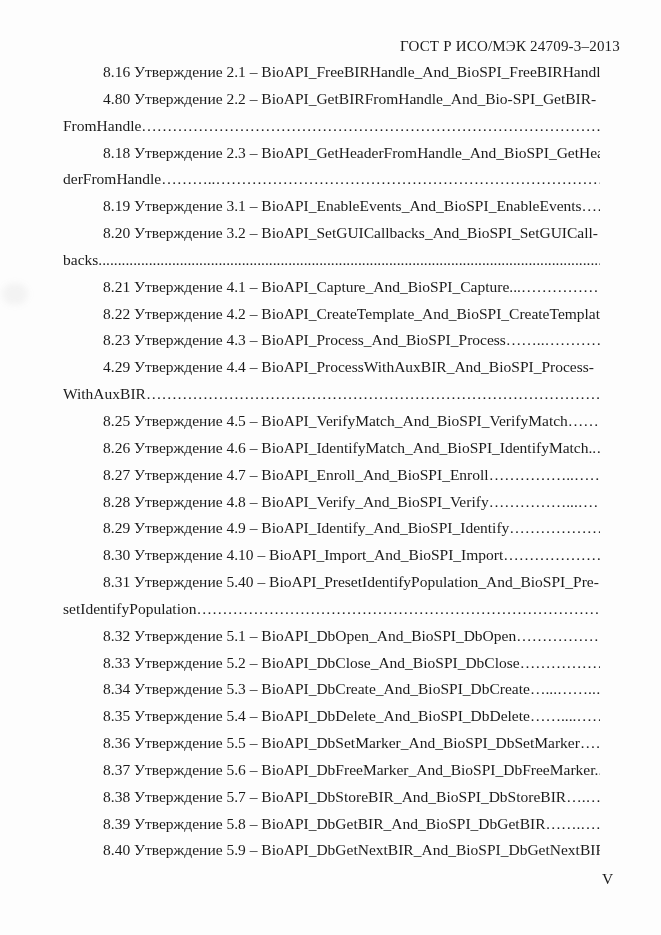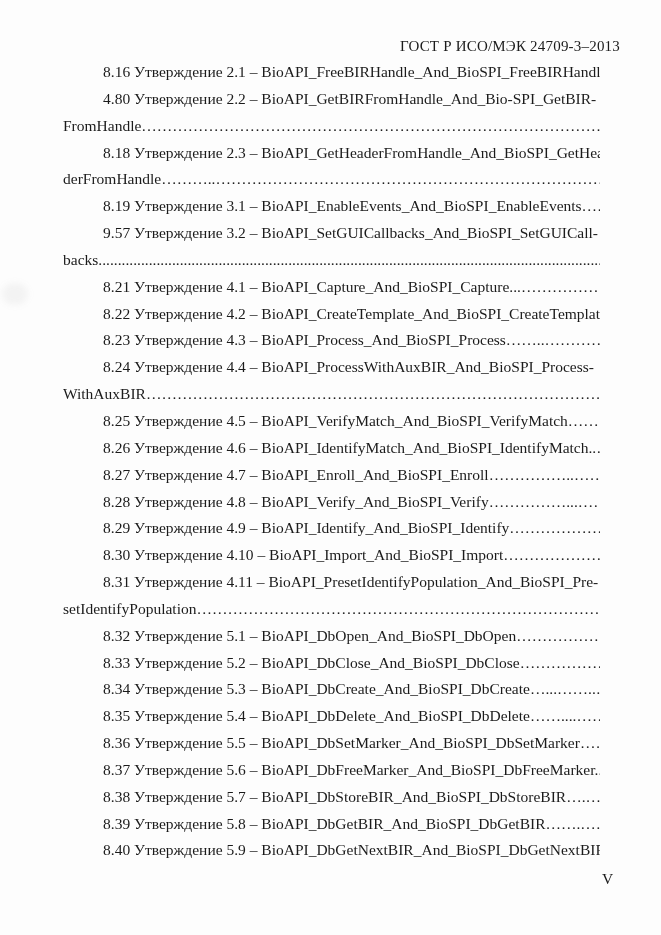--- a/index.html
+++ b/index.html
@@ -67,34 +67,34 @@
 
   <div class="doc-header">ГОСТ Р ИСО/МЭК 24709-3–2013</div>
 
   <div class="toc">
     <div class="line indent">8.16 Утверждение 2.1 – BioAPI_FreeBIRHandle_And_BioSPI_FreeBIRHandle.</div>
     <div class="line indent">4.80 Утверждение 2.2 – BioAPI_GetBIRFromHandle_And_Bio-SPI_GetBIR-</div>
     <div class="line">FromHandle………………………………………………………………………………………………………………</div>
     <div class="line indent">8.18 Утверждение 2.3 – BioAPI_GetHeaderFromHandle_And_BioSPI_GetHea-</div>
     <div class="line">derFromHandle………..………………………………………………………………………………………………</div>
     <div class="line indent">8.19 Утверждение 3.1 – BioAPI_EnableEvents_And_BioSPI_EnableEvents……………</div>
-    <div class="line indent">9.57 Утверждение 3.2 – BioAPI_SetGUICallbacks_And_BioSPI_SetGUICall-</div>
+    <div class="line indent">8.20 Утверждение 3.2 – BioAPI_SetGUICallbacks_And_BioSPI_SetGUICall-</div>
     <div class="line">backs...................................................................................................................................................................................................</div>
     <div class="line indent">8.21 Утверждение 4.1 – BioAPI_Capture_And_BioSPI_Capture...……………………...</div>
     <div class="line indent">8.22 Утверждение 4.2 – BioAPI_CreateTemplate_And_BioSPI_CreateTemplate</div>
     <div class="line indent">8.23 Утверждение 4.3 – BioAPI_Process_And_BioSPI_Process……..……………………</div>
-    <div class="line indent">8.24 Утверждение 4.4 – BioAPI_ProcessWithAuxBIR_And_BioSPI_Process-</div>
+    <div class="line indent">4.29 Утверждение 4.4 – BioAPI_ProcessWithAuxBIR_And_BioSPI_Process-</div>
     <div class="line">WithAuxBIR………………………………………………………………………………………………………...</div>
     <div class="line indent">8.25 Утверждение 4.5 – BioAPI_VerifyMatch_And_BioSPI_VerifyMatch…………..</div>
     <div class="line indent">8.26 Утверждение 4.6 – BioAPI_IdentifyMatch_And_BioSPI_IdentifyMatch..………</div>
     <div class="line indent">8.27 Утверждение 4.7 – BioAPI_Enroll_And_BioSPI_Enroll……………..…………………</div>
     <div class="line indent">8.28 Утверждение 4.8 – BioAPI_Verify_And_BioSPI_Verify……………...…………………</div>
     <div class="line indent">8.29 Утверждение 4.9 – BioAPI_Identify_And_BioSPI_Identify…………………………</div>
     <div class="line indent">8.30 Утверждение 4.10 – BioAPI_Import_And_BioSPI_Import………………………………</div>
-    <div class="line indent">8.31 Утверждение 4.11 – BioAPI_PresetIdentifyPopulation_And_BioSPI_Pre-</div>
+    <div class="line indent">8.31 Утверждение 5.40 – BioAPI_PresetIdentifyPopulation_And_BioSPI_Pre-</div>
     <div class="line">setIdentifyPopulation………………………………………………………………………………………………...</div>
     <div class="line indent">8.32 Утверждение 5.1 – BioAPI_DbOpen_And_BioSPI_DbOpen…………………………</div>
     <div class="line indent">8.33 Утверждение 5.2 – BioAPI_DbClose_And_BioSPI_DbClose………………………..</div>
     <div class="line indent">8.34 Утверждение 5.3 – BioAPI_DbCreate_And_BioSPI_DbCreate…...……..…………</div>
     <div class="line indent">8.35 Утверждение 5.4 – BioAPI_DbDelete_And_BioSPI_DbDelete……....………………</div>
     <div class="line indent">8.36 Утверждение 5.5 – BioAPI_DbSetMarker_And_BioSPI_DbSetMarker…………</div>
     <div class="line indent">8.37 Утверждение 5.6 – BioAPI_DbFreeMarker_And_BioSPI_DbFreeMarker........</div>
     <div class="line indent">8.38 Утверждение 5.7 – BioAPI_DbStoreBIR_And_BioSPI_DbStoreBIR….……………</div>
     <div class="line indent">8.39 Утверждение 5.8 – BioAPI_DbGetBIR_And_BioSPI_DbGetBIR…….………………</div>
     <div class="line indent">8.40 Утверждение 5.9 – BioAPI_DbGetNextBIR_And_BioSPI_DbGetNextBIR.</div>

